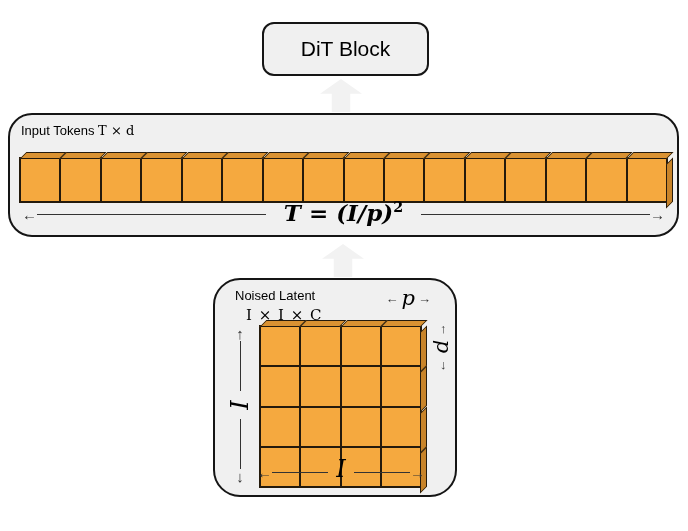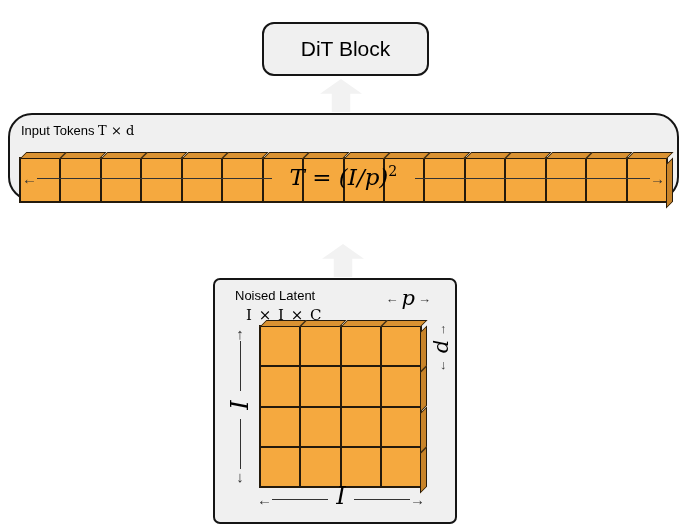--- a/index.html
+++ b/index.html
@@ -16,21 +16,21 @@
     background:var(--c-box-bg);border:2px solid var(--c-box-border);border-radius:12px;
     display:flex;align-items:center;justify-content:center;font-size:21px;}
 
   
   .flow-arrow{position:absolute;width:42px;height:33px;background:var(--c-arrow);
     clip-path:polygon(50% 0%,100% 45%,72% 45%,72% 100%,28% 100%,28% 45%,0% 45%);}
   .flow-arrow.a1{left:320px;top:79px;}
   .flow-arrow.a2{left:322px;top:244px;}
 
   
-  .tokens-box{position:absolute;left:8px;top:113px;width:671px;height:88px;
+  .tokens-box{position:absolute;left:8px;top:113px;width:671px;height:124px;
     background:var(--c-box-bg);border:2.5px solid var(--c-box-border);border-radius:24px;
     box-sizing:border-box;}
   .tokens-label{position:absolute;left:11px;top:8px;font-size:13px;}
   .serif-dim{font-family:"DejaVu Serif",serif;font-size:13px;}
 
   .token-row{position:absolute;left:9px;right:9px;top:42px;height:44px;
     display:flex;border:1px solid var(--c-cell-border);}
   .cell{position:relative;background:var(--c-orange);border:1px solid var(--c-cell-border);
     flex:1;box-sizing:border-box;}
   .cell.topface::before{content:"";position:absolute;left:2px;right:-4px;top:-7px;height:5px;
@@ -39,26 +39,26 @@
   .cell.rightface::after{content:"";position:absolute;top:2px;bottom:-4px;right:-7px;width:5px;
     background:var(--c-orange-side);border:1px solid var(--c-cell-border);
     transform:skewY(-45deg);}
 
   
   .harrow{display:flex;align-items:center;}
   .harrow .seg{flex:1;border-top:1.3px solid var(--c-line);height:0;}
   .arrow-glyph{color:var(--c-line);font-size:15px;line-height:1;flex:none;}
   .math{font-family:"DejaVu Serif",serif;font-style:italic;}
   .formula-row{position:absolute;left:12px;right:12px;bottom:6px;height:30px;}
-  .formula{font-size:23px;margin:0 18px;white-space:nowrap;transform:translateY(-2px);}
+  .formula{font-size:23px;margin:0 18px;white-space:nowrap;transform:translateY(-2px);font-weight:bold;}
   .formula sup{font-size:62%;font-style:normal;}
 
   
-  .latent-box{position:absolute;left:213px;top:278px;width:244px;height:246px;
-    background:var(--c-box-bg);border:2.5px solid var(--c-box-border);border-radius:7px;
+  .latent-box{position:absolute;left:213px;top:278px;width:244px;height:219px;
+    background:var(--c-box-bg);border:2.5px solid var(--c-box-border);border-radius:27px;
     box-sizing:border-box;}
   .latent-title{position:absolute;left:20px;top:8px;font-size:13px;}
   .latent-dims{position:absolute;left:31px;top:26px;font-family:"DejaVu Serif",serif;
     font-size:15px;letter-spacing:1px;}
   .latent-grid{position:absolute;left:44px;top:45px;width:161px;height:161px;
     display:grid;grid-template-columns:repeat(4,1fr);grid-template-rows:repeat(4,1fr);
     border:1px solid var(--c-cell-border);}
 
   .p-top{position:absolute;right:24px;top:8px;display:flex;align-items:center;gap:3px;}
   .p-top .arrow-glyph{font-size:13px;}

